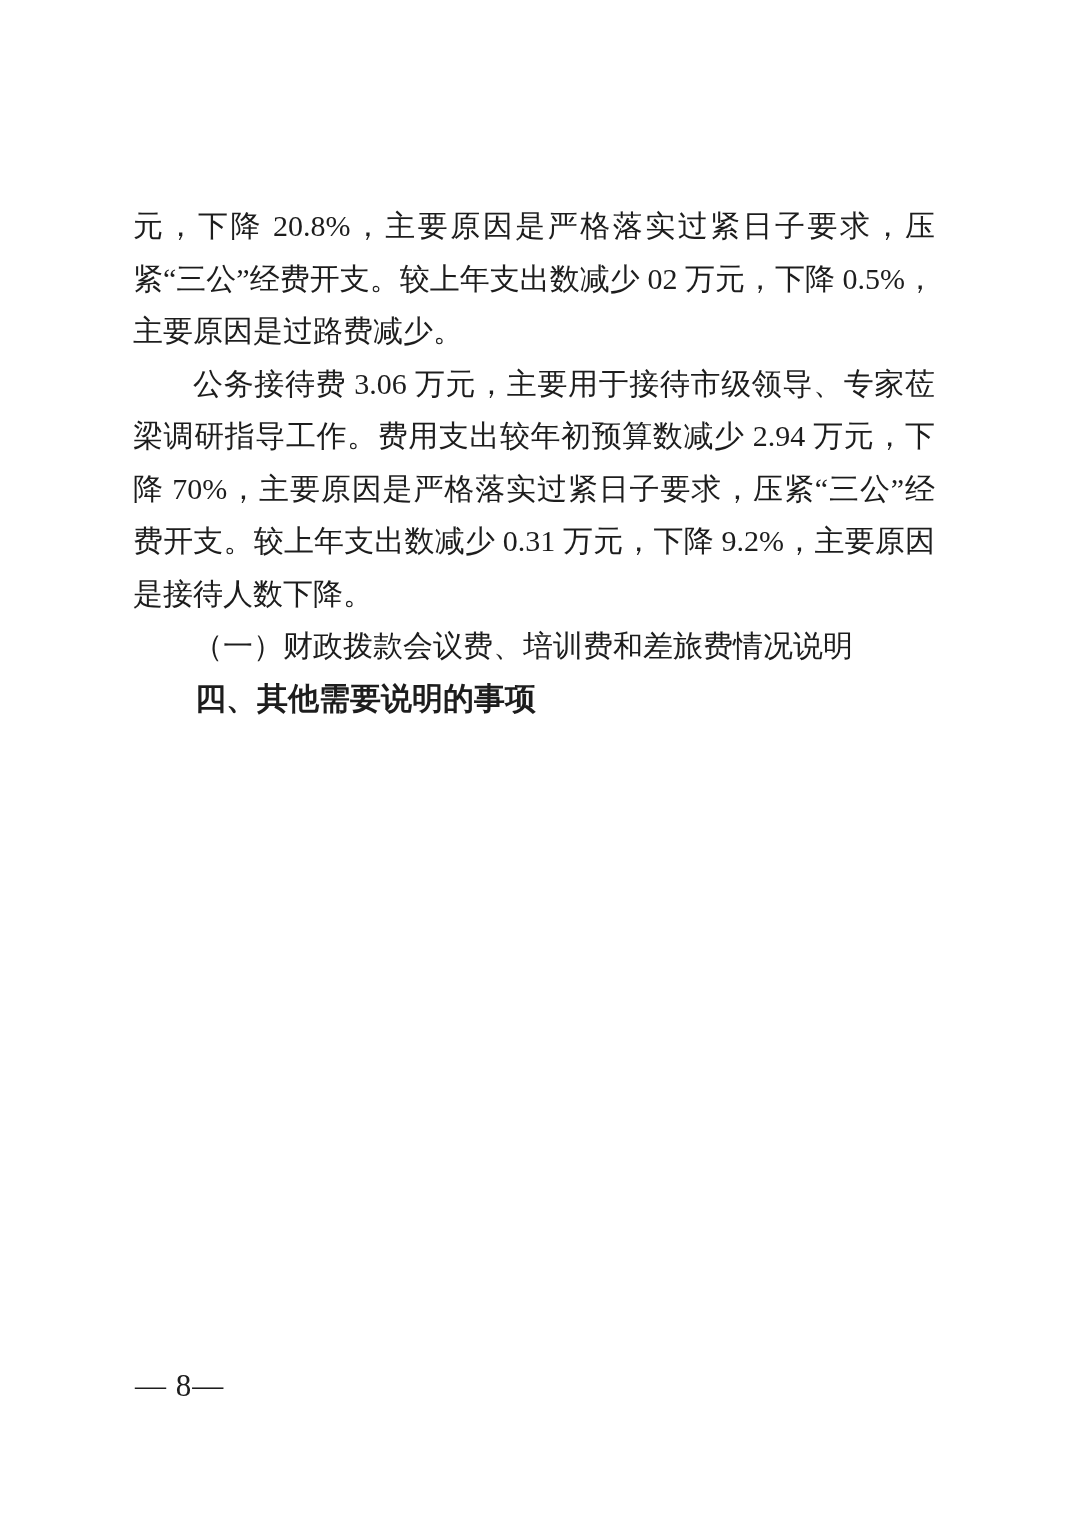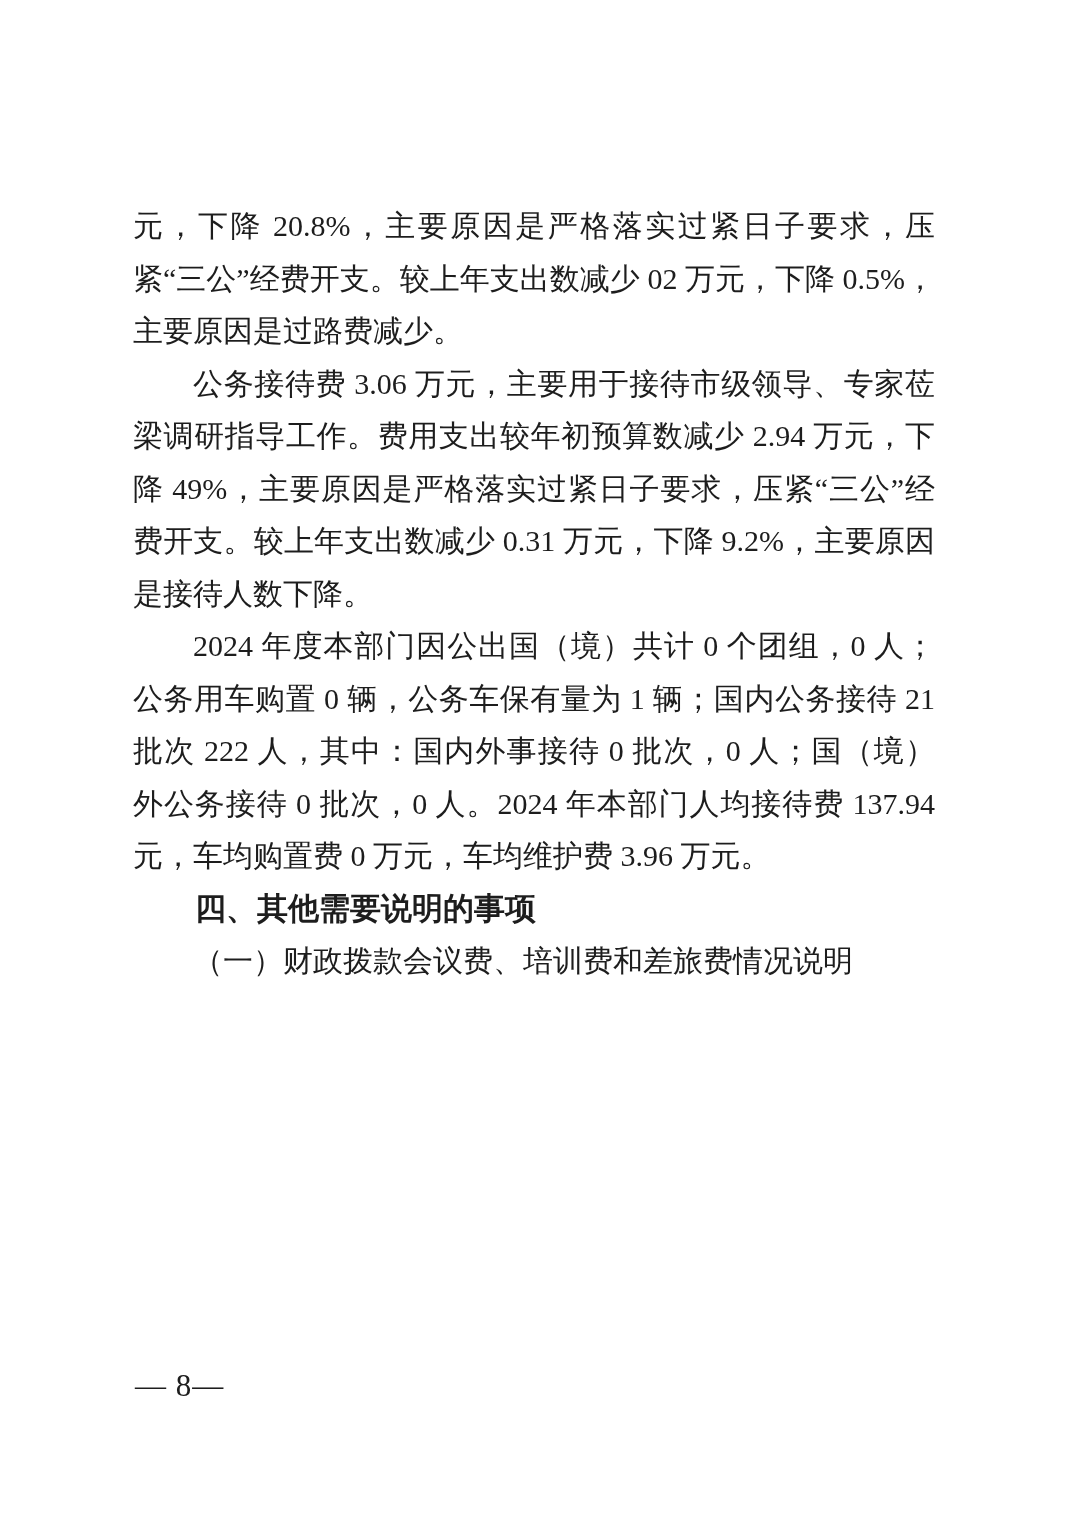--- a/index.html
+++ b/index.html
@@ -52,25 +52,24 @@
     letter-spacing: 1px;
   }
 </style>
 </head>
 <body>
 
 <div class="page">
 
   <p class="block continuation">元，下降 20.8%，主要原因是严格落实过紧日子要求，压紧“三公”经费开支。较上年支出数减少 02 万元，下降 0.5%，主要原因是过路费减少。</p>
 
-  <p class="block body-para">公务接待费 3.06 万元，主要用于接待市级领导、专家莅梁调研指导工作。费用支出较年初预算数减少 2.94 万元，下降 49%，主要原因是严格落实过紧日子要求，压紧“三公”经费开支。较上年支出数减少 0.31 万元，下降 9.2%，主要原因是接待人数下降。</p>
+  <p class="block body-para">公务接待费 3.06 万元，主要用于接待市级领导、专家莅梁调研指导工作。费用支出较年初预算数减少 2.94 万元，下降 70%，主要原因是严格落实过紧日子要求，压紧“三公”经费开支。较上年支出数减少 0.31 万元，下降 9.2%，主要原因是接待人数下降。</p>
 
 
-  <p class="block body-para">2024 年度本部门因公出国（境）共计 0 个团组，0 人；公务用车购置 0 辆，公务车保有量为 1 辆；国内公务接待 21 批次 222 人，其中：国内外事接待 0 批次，0 人；国（境）外公务接待 0 批次，0 人。2024 年本部门人均接待费 137.94 元，车均购置费 0 万元，车均维护费 3.96 万元。</p>
+
+  <p class="block heading-kaiti">（一）财政拨款会议费、培训费和差旅费情况说明</p>
 
   <p class="block heading-bold">四、其他需要说明的事项</p>
-
-  <p class="block heading-kaiti">（一）财政拨款会议费、培训费和差旅费情况说明</p>
 
 
   <div class="page-number">— 8—</div>
 
 </div>
 
 </body></html>

